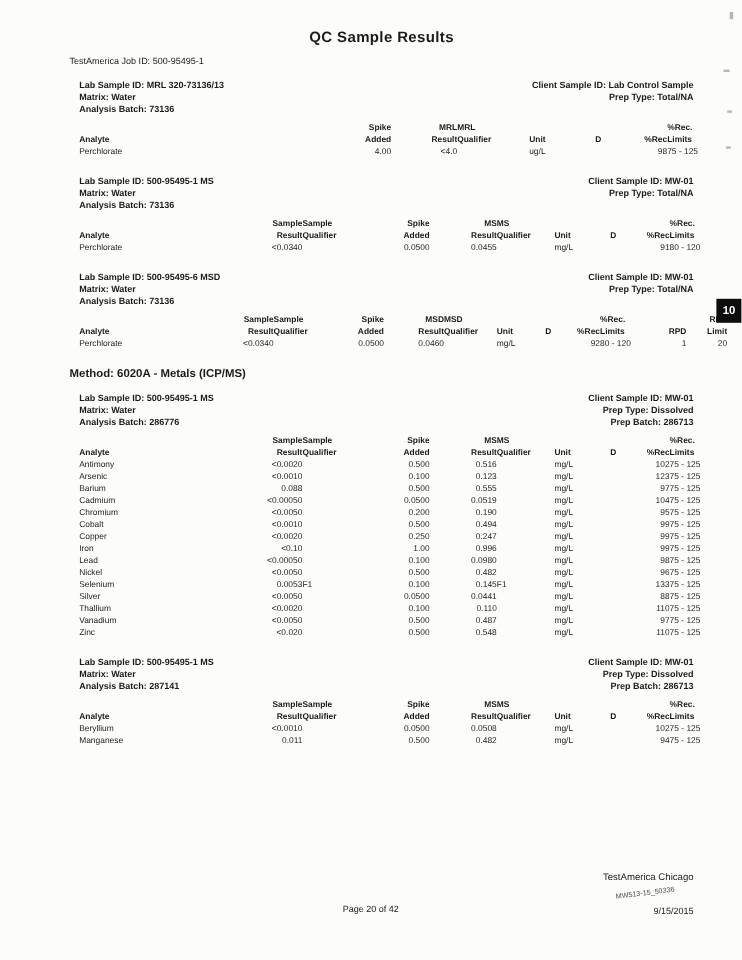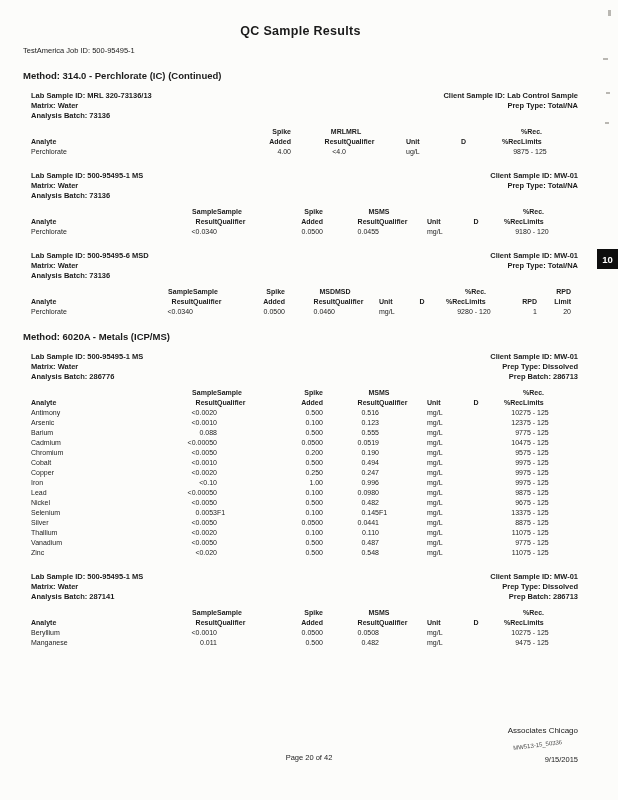--- a/index.html
+++ b/index.html
@@ -4,21 +4,21 @@
 <style>
   * { margin:0; padding:0; box-sizing:border-box; }
   html,body { width:618px; height:800px; }
   body {
     background:#fcfcfa;
     font-family:"Liberation Sans", sans-serif;
     color:#1b1b1b;
     position:relative;
     overflow:hidden;
   }
-  .content { padding:24px 40px 0 23px; }
+  .content { padding:24px 40px 0 58px; }
   .title { text-align:center; font-size:12.5px; font-weight:bold; letter-spacing:.3px; }
   .subheader { display:flex; justify-content:space-between; margin-top:8px; font-size:7.5px; line-height:10px; }
   .subheader .left div { line-height:10px; }
   .method-heading { font-size:9.5px; font-weight:bold; margin:14px 0 2px 0; }
   .section { margin:10px 0 14px 8px; }
   .sec-row { display:flex; justify-content:space-between; font-size:7.5px; font-weight:bold; line-height:10px; }
   table.qc { border-collapse:collapse; table-layout:fixed; width:540px; margin-top:6px; font-size:7px; }
   table.qc th, table.qc td {
     padding:0; line-height:10px; white-space:nowrap; overflow:hidden;
     font-weight:normal; vertical-align:bottom;
@@ -46,21 +46,20 @@
 <body>
 
 <div class="content">
 
   <div class="title">QC Sample Results</div>
 
   <div class="subheader">
     <div class="right">TestAmerica Job ID: 500-95495-1</div>
   </div>
 
-  <div class="method-heading">Method: 314.0 - Perchlorate (IC) (Continued)</div>
 
   <div class="section">
     <div class="sec-row">
       <span>Lab Sample ID: MRL 320-73136/13</span>
       <span>Client Sample ID: Lab Control Sample</span>
     </div>
     <div class="sec-row">
       <span>Matrix: Water</span>
       <span>Prep Type: Total/NA</span>
     </div>
@@ -517,21 +516,21 @@
             <td style="width: 22px; text-align: center;"></td>
             <td style="width: 36px; text-align: right;">94</td>
             <td style="width: 48px; text-align: left;">75 - 125</td>
           </tr>
         </tbody>
       </table>
   </div>
 
 </div>
 
-<div class="footer-lab">Associates Chicago</div>
+<div class="footer-lab">TestAmerica Chicago</div>
 <div class="footer-doc">MW513-15_50336</div>
 <div class="footer-page">Page 20 of 42</div>
 <div class="footer-date">9/15/2015</div>
 
 <div class="side-tab">10</div>
 
 <div class="artifact a1"></div>
 <div class="artifact a2"></div>
 <div class="artifact a3"></div>
 <div class="artifact a4"></div>

